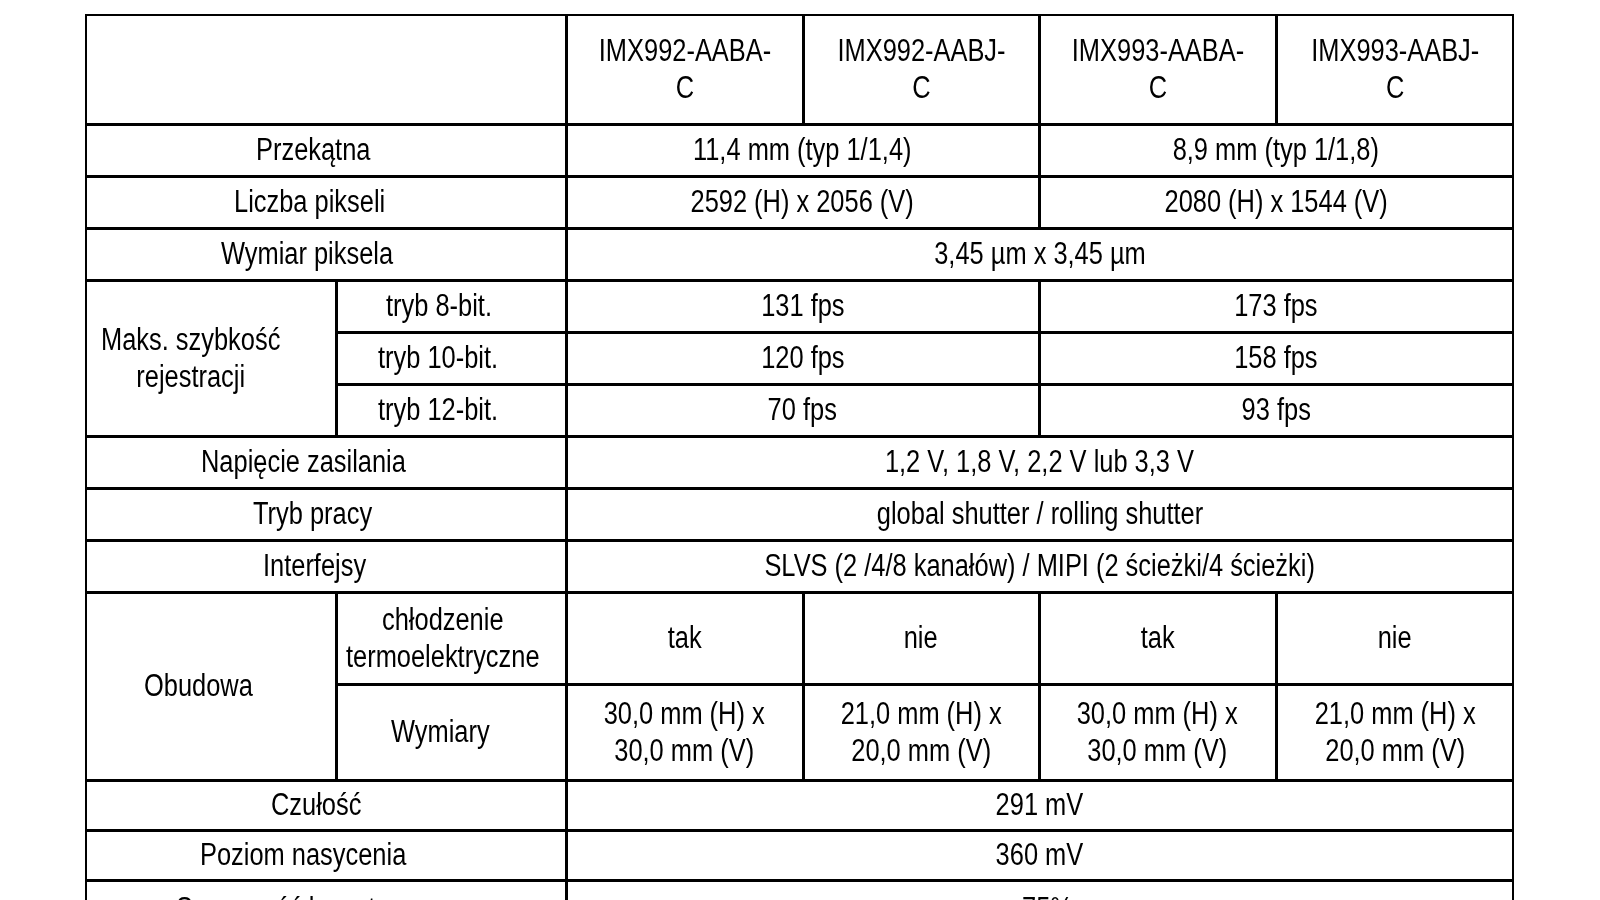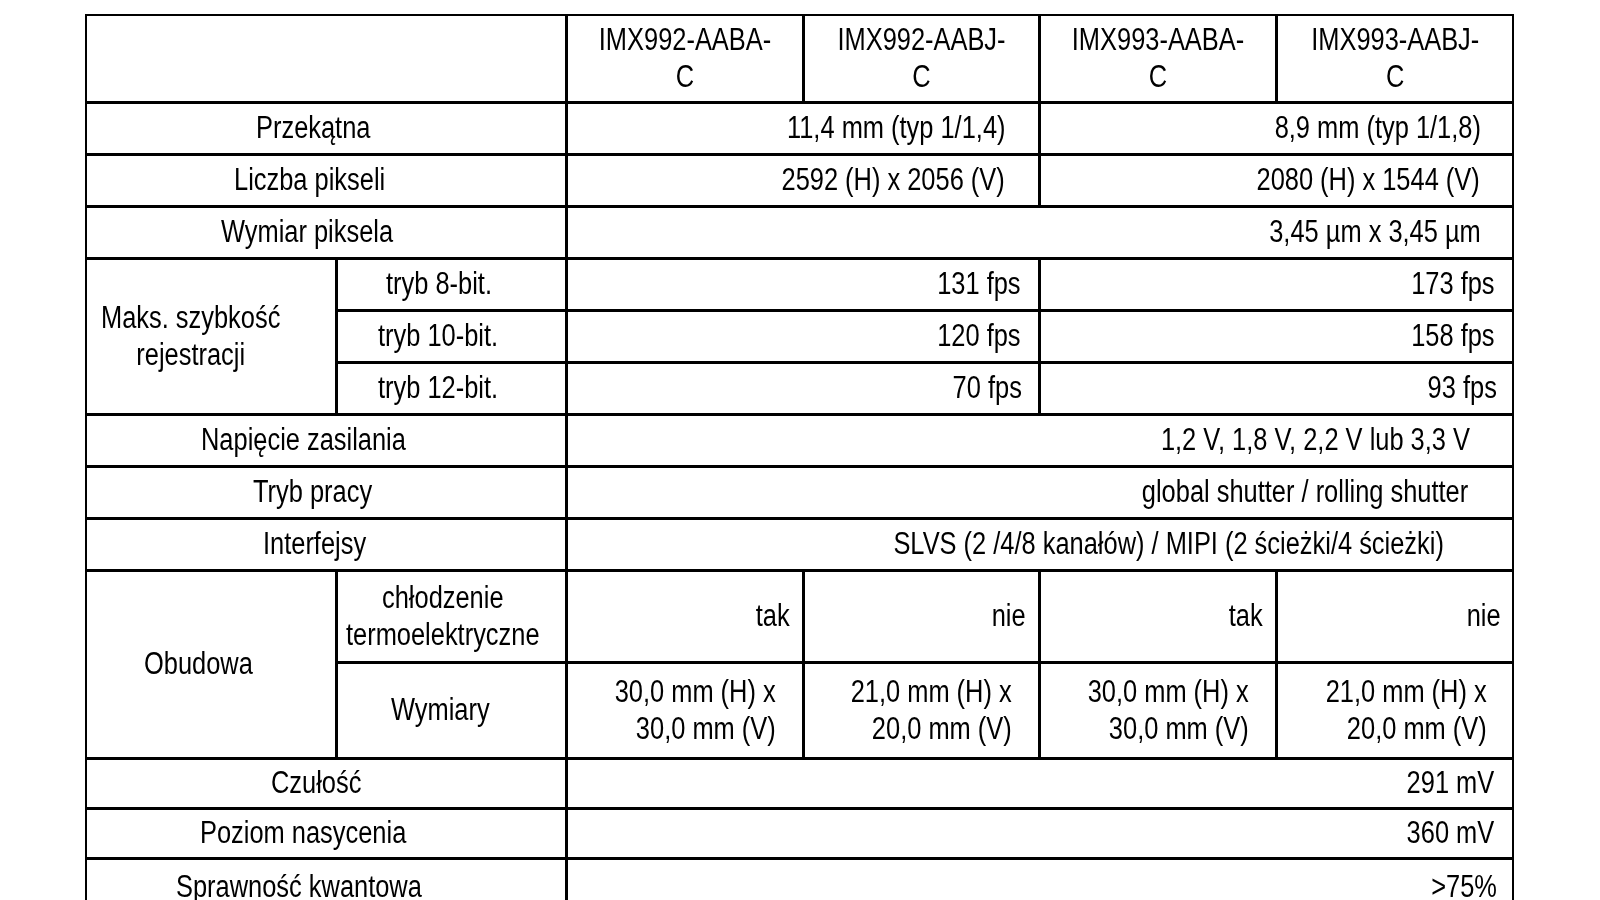--- a/index.html
+++ b/index.html
@@ -30,22 +30,22 @@
     vertical-align: middle;
     overflow: hidden;
   }
   
   .spec tr:first-child > * { border-top-width: 2px; }
   .spec tr:last-child  > * { border-bottom-width: 2px; }
   .spec tr > *:first-child { border-left-width: 2px; }
   .spec tr > *:last-child  { border-right-width: 2px; }
 
   .lbl { text-align: center; }
-  .val { text-align: right; padding: 2px 4px; }
-  .spec th { text-align: center; padding: 6px 4px; }
+  .val { text-align: center; padding: 2px 4px; }
+  .spec th { text-align: center; padding: 17px 4px; }
 
   
   .t {
     display: inline-block;
     transform: scaleX(0.82);
     white-space: pre-line;
     line-height: 1.18;
   }
   .lbl .t { transform-origin: left center; }
   .val .t, .spec th .t { transform-origin: center center; }

